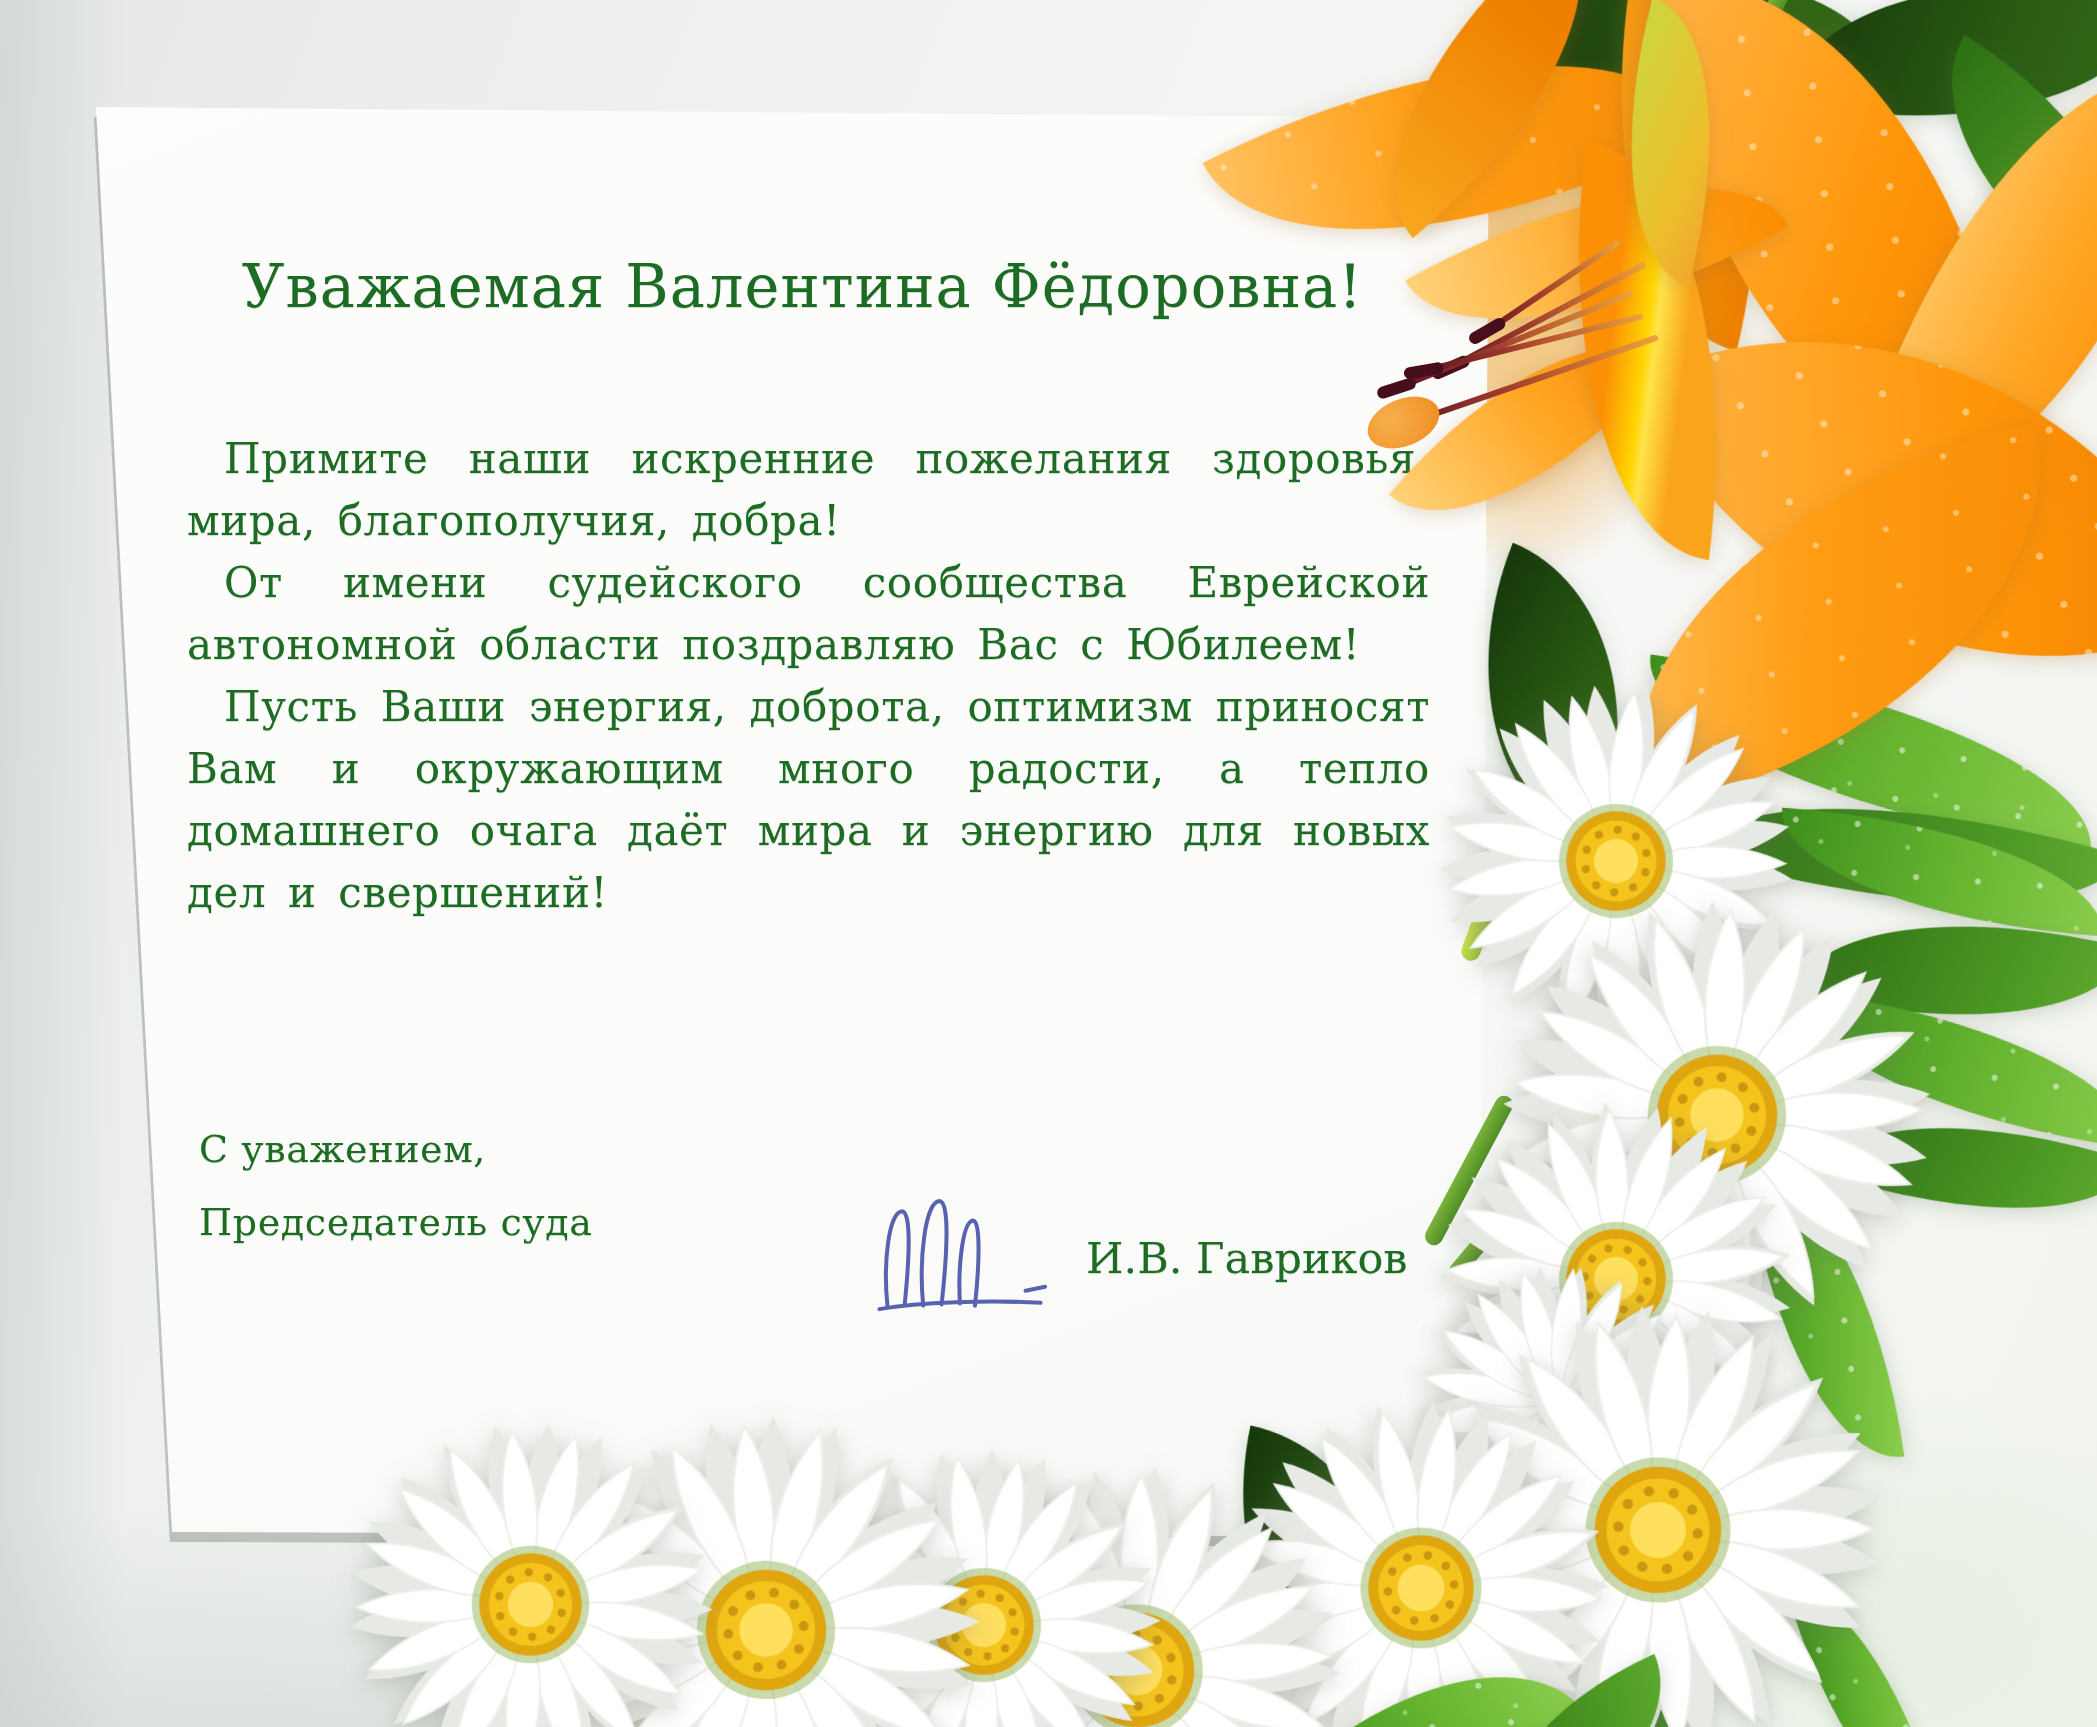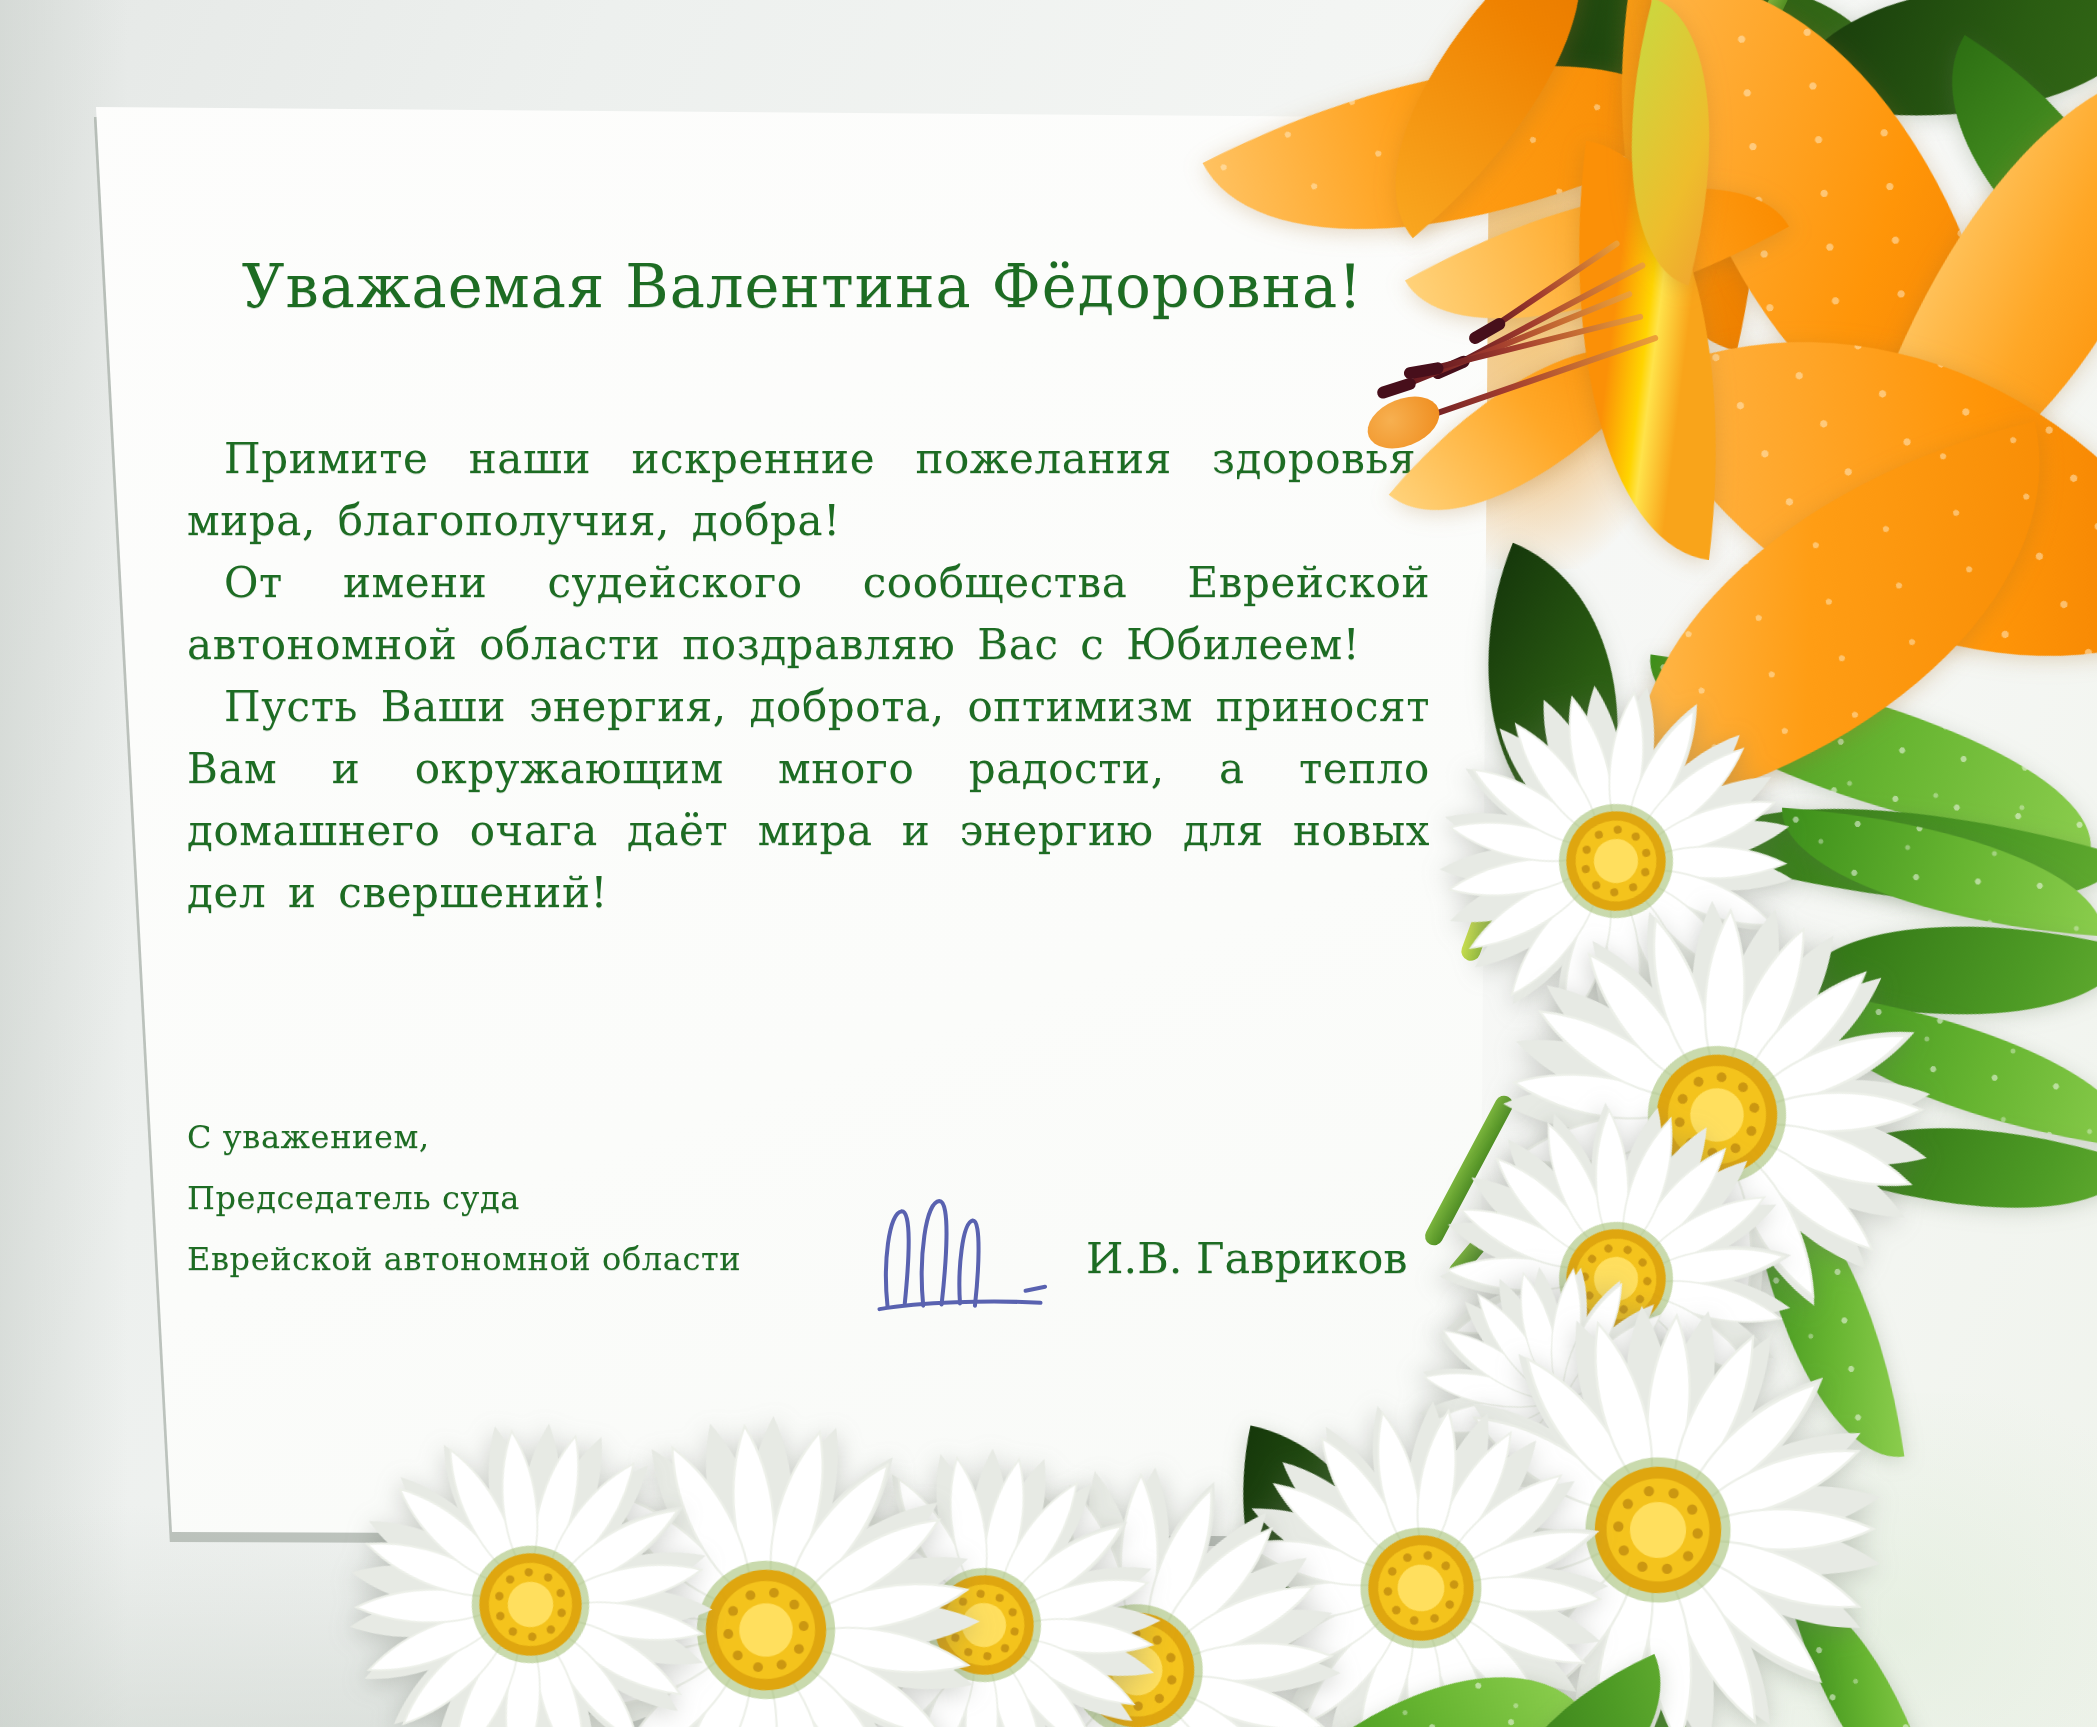--- a/index.html
+++ b/index.html
@@ -26,21 +26,21 @@
     clip-path:polygon(96px 107px,1489px 118px,1479px 1537px,172px 1532px);
     background:linear-gradient(160deg,#fdfdfc 0%,#fbfcfa 55%,#f7f9f6 100%);}
   #card .txt{position:absolute;color:#1d6c23;
     text-shadow:0 0.6px 0.6px rgba(20,80,25,.18);}
   #card-title{left:167px;top:252px;width:1271px;text-align:center;
     font-size:59px;letter-spacing:1.1px;white-space:nowrap;}
   #letter-body{left:187px;top:428px;width:1243px;}
   #letter-body p{margin:0;font-size:42px;line-height:62px;text-indent:37px;
     text-align:justify;word-spacing:7.8px;letter-spacing:0.6px;}
   #closing{left:187px;top:1107px;}
-  #closing p{margin:0;font-size:32px;line-height:61px;letter-spacing:0.6px;}
+  #closing p{margin:12px;font-size:38px;line-height:61px;letter-spacing:0.6px;}
   #signature-svg{position:absolute;left:868px;top:1185px;width:184px;height:139px;z-index:4;overflow:visible;}
   #signatory{left:1086px;top:1233px;font-size:43px;white-space:nowrap;}
   
   .leaf,.petal,.stem,.stamen,.pistil{position:absolute;}
   .leaf{border-radius:0 100% 0 100%;filter:drop-shadow(0 4.5px 10px rgba(90,110,80,.25));}
   .petal{border-radius:0 100% 0 100%;filter:drop-shadow(0 4.5px 11px rgba(160,110,40,.28));}
   .flip{border-radius:100% 0 100% 0;}
   .leaf.dark{background:linear-gradient(100deg,#16380b,#2a5c12 60%,#356b17);}
   .leaf.mid{background:linear-gradient(100deg,#2d6f13,#4e9b25 70%,#63ad31);}
   .leaf.bright{background-image:
@@ -85,21 +85,20 @@
 
     <div class="txt" id="letter-body">
       <p>Примите наши искренние пожелания здоровья, мира, благополучия, добра!</p>
       <p>От имени судейского сообщества Еврейской автономной области поздравляю Вас с Юбилеем!</p>
       <p>Пусть Ваши энергия, доброта, оптимизм приносят Вам и окружающим много радости, а тепло домашнего очага даёт мира и энергию для новых дел и свершений!</p>
     </div>
 
     <div class="txt" id="closing">
       <p>С уважением,</p>
       <p>Председатель суда</p>
-      <p>Еврейской автономной области</p>
     </div>
 
     <svg id="signature-svg" viewBox="0 0 320 230" fill="none">
       <g stroke="#4c56aa" stroke-width="7" stroke-linecap="round" fill="none" opacity="0.92">
         <path d="M34,206 C26,130 36,44 58,40 C76,38 72,120 64,200"></path>
         <path d="M96,204 C88,120 100,24 124,22 C144,22 136,130 128,202"></path>
         <path d="M160,200 C156,140 164,60 182,56 C198,54 192,150 186,204"></path>
         <path d="M20,210 C90,198 210,194 300,199"></path>
         <path d="M274,178 L308,171"></path>
       </g>

